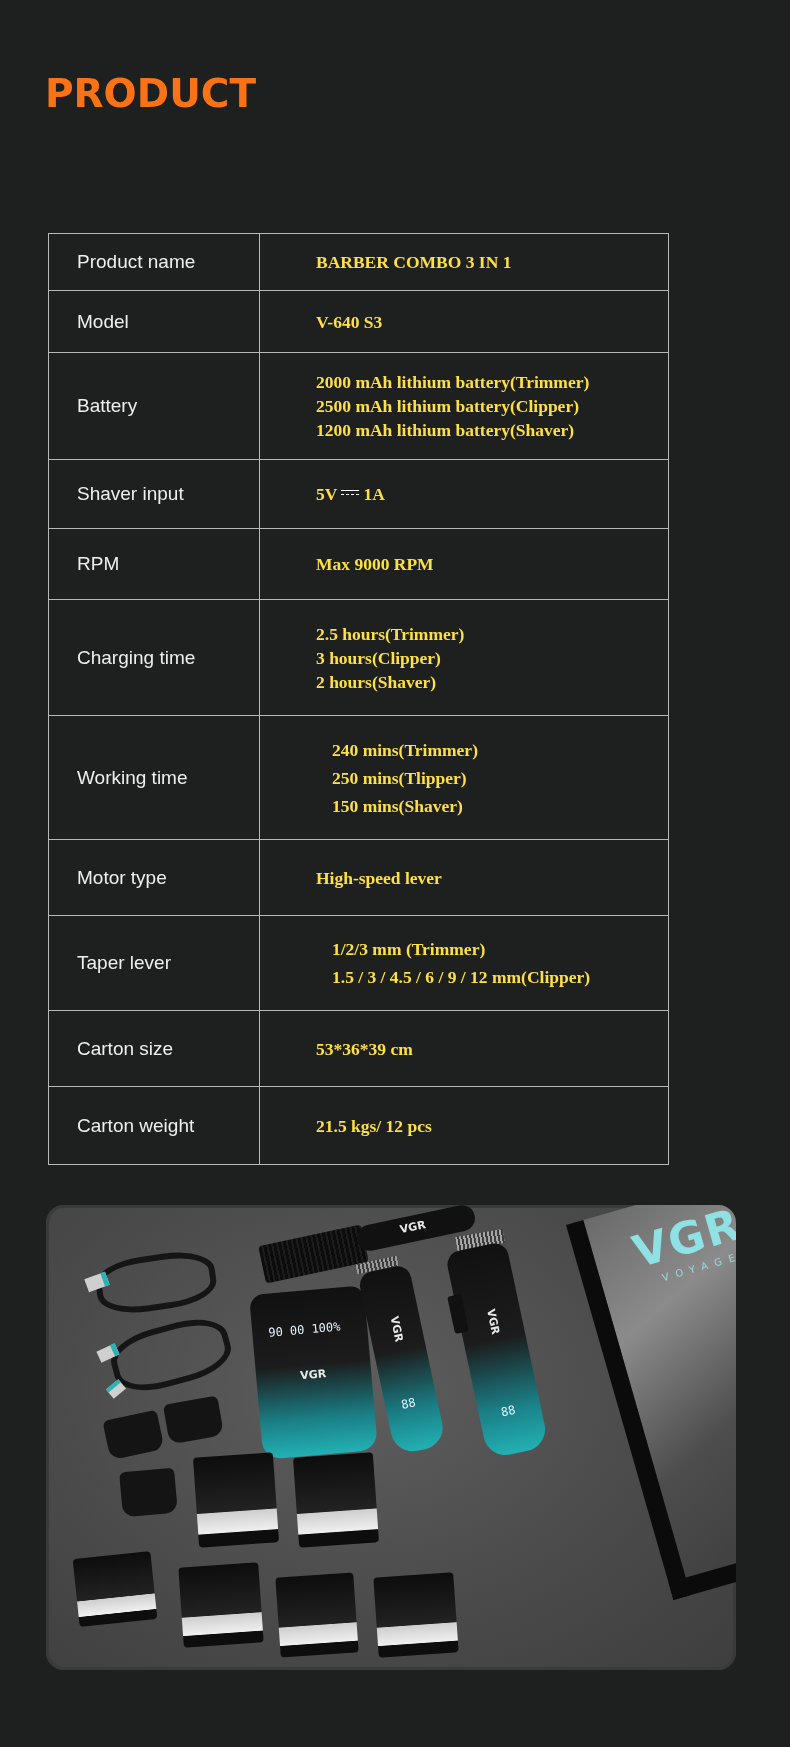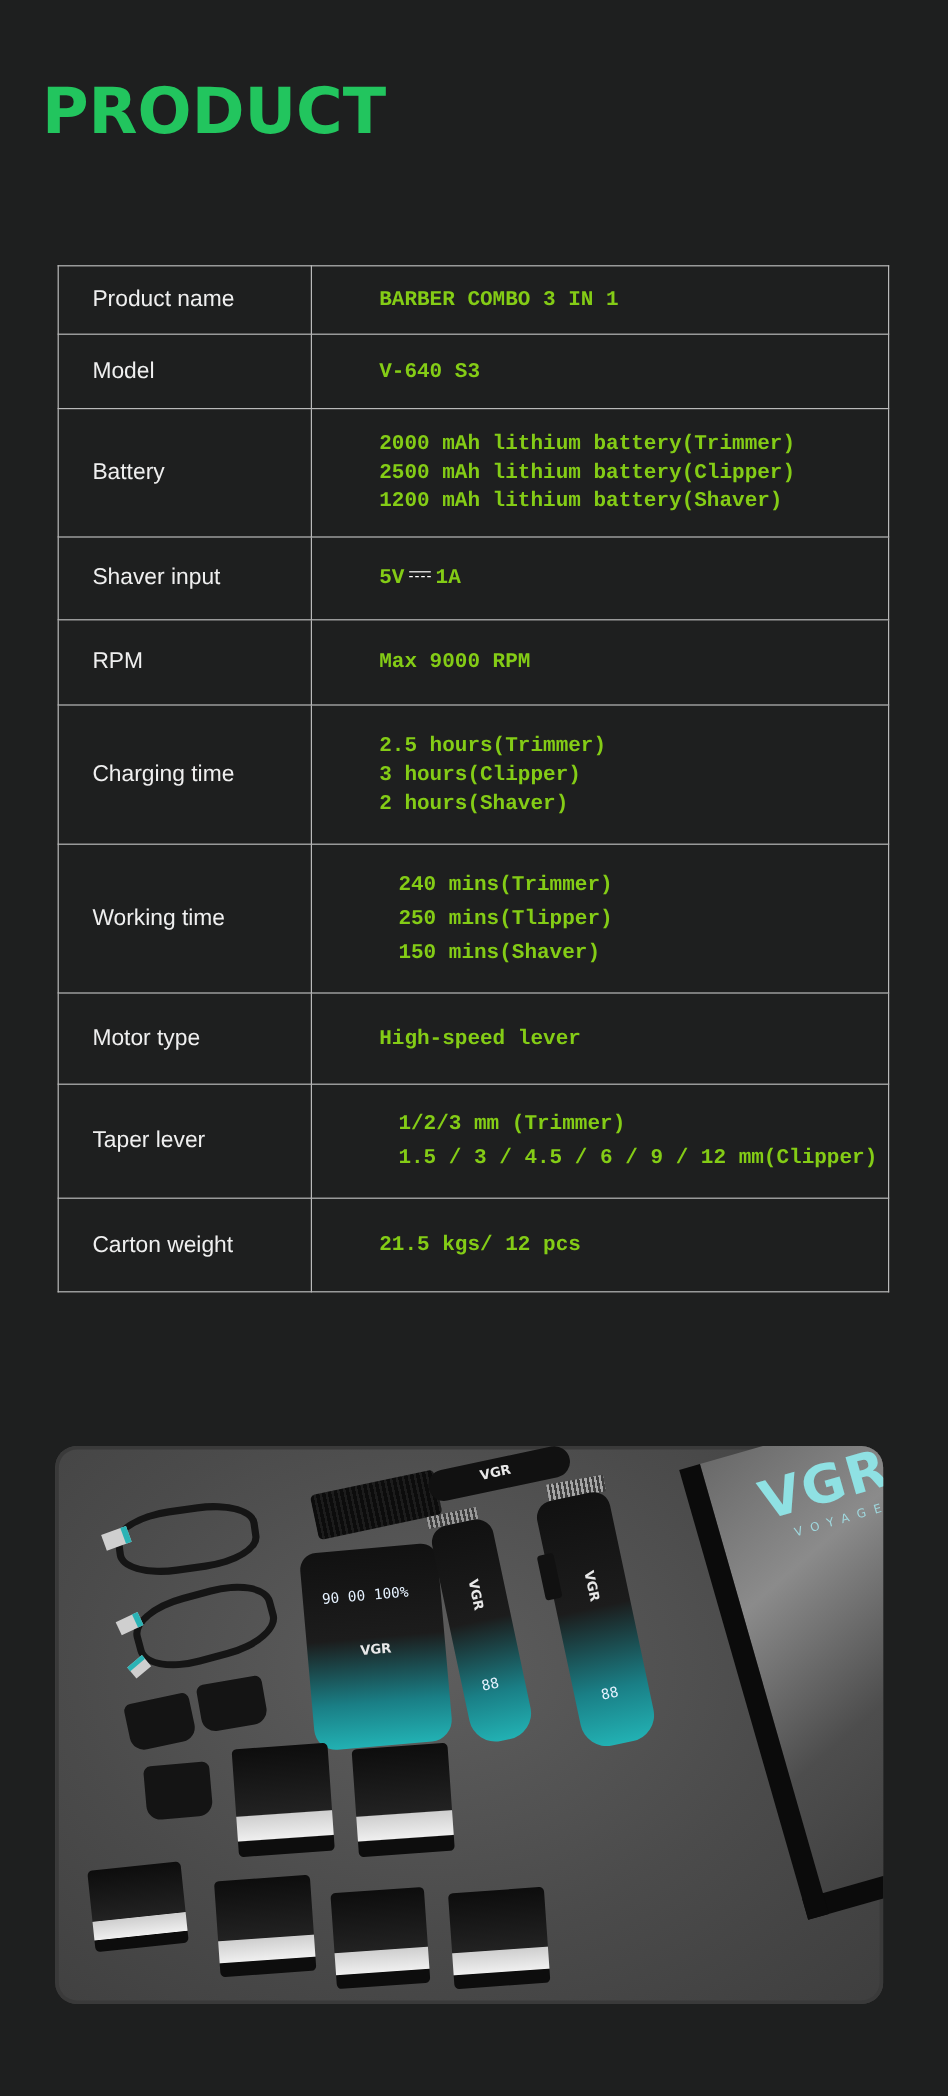--- a/index.html
+++ b/index.html
@@ -1,37 +1,37 @@
 <!DOCTYPE html>
 <html><head>
 <meta charset="utf-8">
 <style>
   * { box-sizing: border-box; margin: 0; padding: 0; }
   html, body { width: 790px; height: 1747px; background: #1e1f1f; overflow: hidden; }
   body { position: relative; font-family: "DejaVu Sans", "Liberation Sans", sans-serif; color: #ffffff; }
 
   .title {
-    position: absolute; left: 35px; top: 58px;
+    position: absolute; left: 45px; top: 58px;
     font-family: "DejaVu Sans", sans-serif; font-weight: bold;
-    font-size: 53px; line-height: 72px; letter-spacing: 0px; color: #22c55e;
+    font-size: 39px; line-height: 72px; letter-spacing: 0px; color: #f97316;
   }
   .title span { display: block; }
 
   table.specs {
-    position: absolute; left: 48px; top: 221px; width: 693px;
+    position: absolute; left: 48px; top: 233px; width: 621px;
     border-collapse: collapse; table-layout: fixed;
   }
   table.specs td { border: 1.5px solid #b9b9b9; vertical-align: middle; }
   table.specs td.k {
     width: 211px; padding-left: 28px;
     font-family: "Liberation Sans", sans-serif; font-size: 19px; color: #efefef; font-weight: normal;
   }
   table.specs td.v {
     padding-left: 56px;
-    font-family: Liberation Mono, monospace; font-weight: bold; font-size: 17.5px; color: #84cc16;
+    font-family: Liberation Serif, serif; font-weight: bold; font-size: 17.5px; color: #fde047;
   }
   .v .line { display: block; line-height: 24px; }
   .v.loose .line { line-height: 28px; margin-left: 16px; }
 
   .dc { display: inline-block; width: 18px; height: 10px; vertical-align: middle; margin: 0 4px; position: relative; top: -2px; }
   .dc::before { content: ""; position: absolute; left: 0; right: 0; top: 2px; border-top: 1.5px solid #fff; }
   .dc::after { content: ""; position: absolute; left: 0; right: 0; top: 6px; border-top: 1.5px dashed #fff; }
 
   .photo {
     position: absolute; left: 46px; top: 1205px; width: 690px; height: 465px;
@@ -118,20 +118,26 @@
           <span class="line">High-speed lever</span>
         </td>
   </tr>
   <tr style="height:95px">
     <td class="k">Taper lever</td>
     <td class="v loose">
       <span class="line">1/2/3 mm (Trimmer)</span>
       <span class="line">1.5 / 3 / 4.5 / 6 / 9 / 12 mm(Clipper)</span>
     </td>
   </tr>
+  <tr style="height:76px">
+    <td class="k">Carton size</td>
+    <td class="v">
+          <span class="line">53*36*39 cm</span>
+        </td>
+  </tr>
   <tr style="height:78px">
     <td class="k">Carton weight</td>
     <td class="v">
           <span class="line">21.5 kgs/ 12 pcs</span>
         </td>
   </tr>
 </tbody>
   </table>
 
 <div class="photo">

